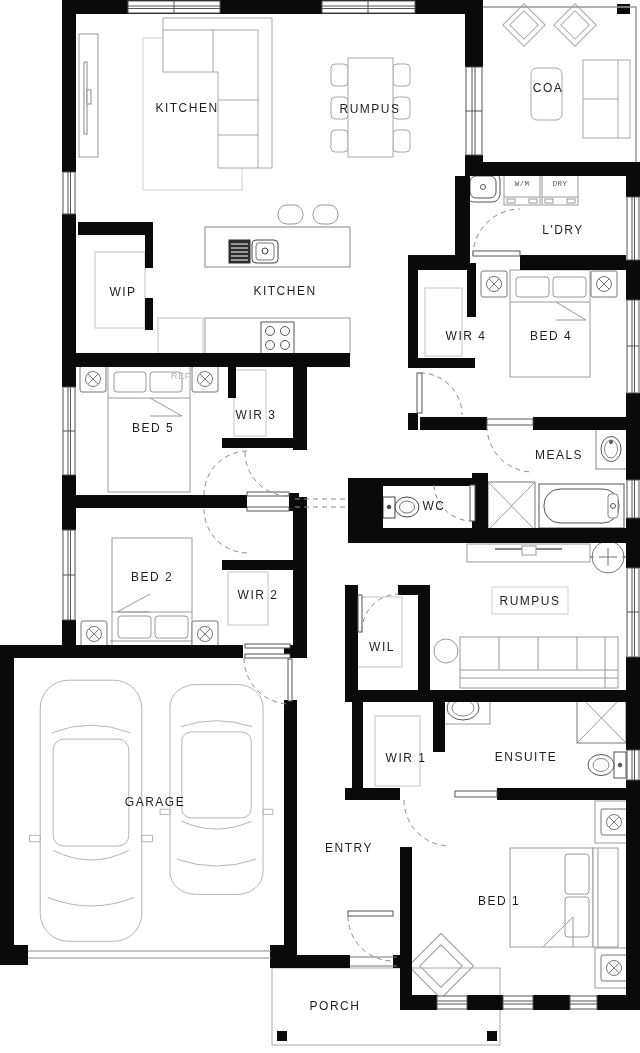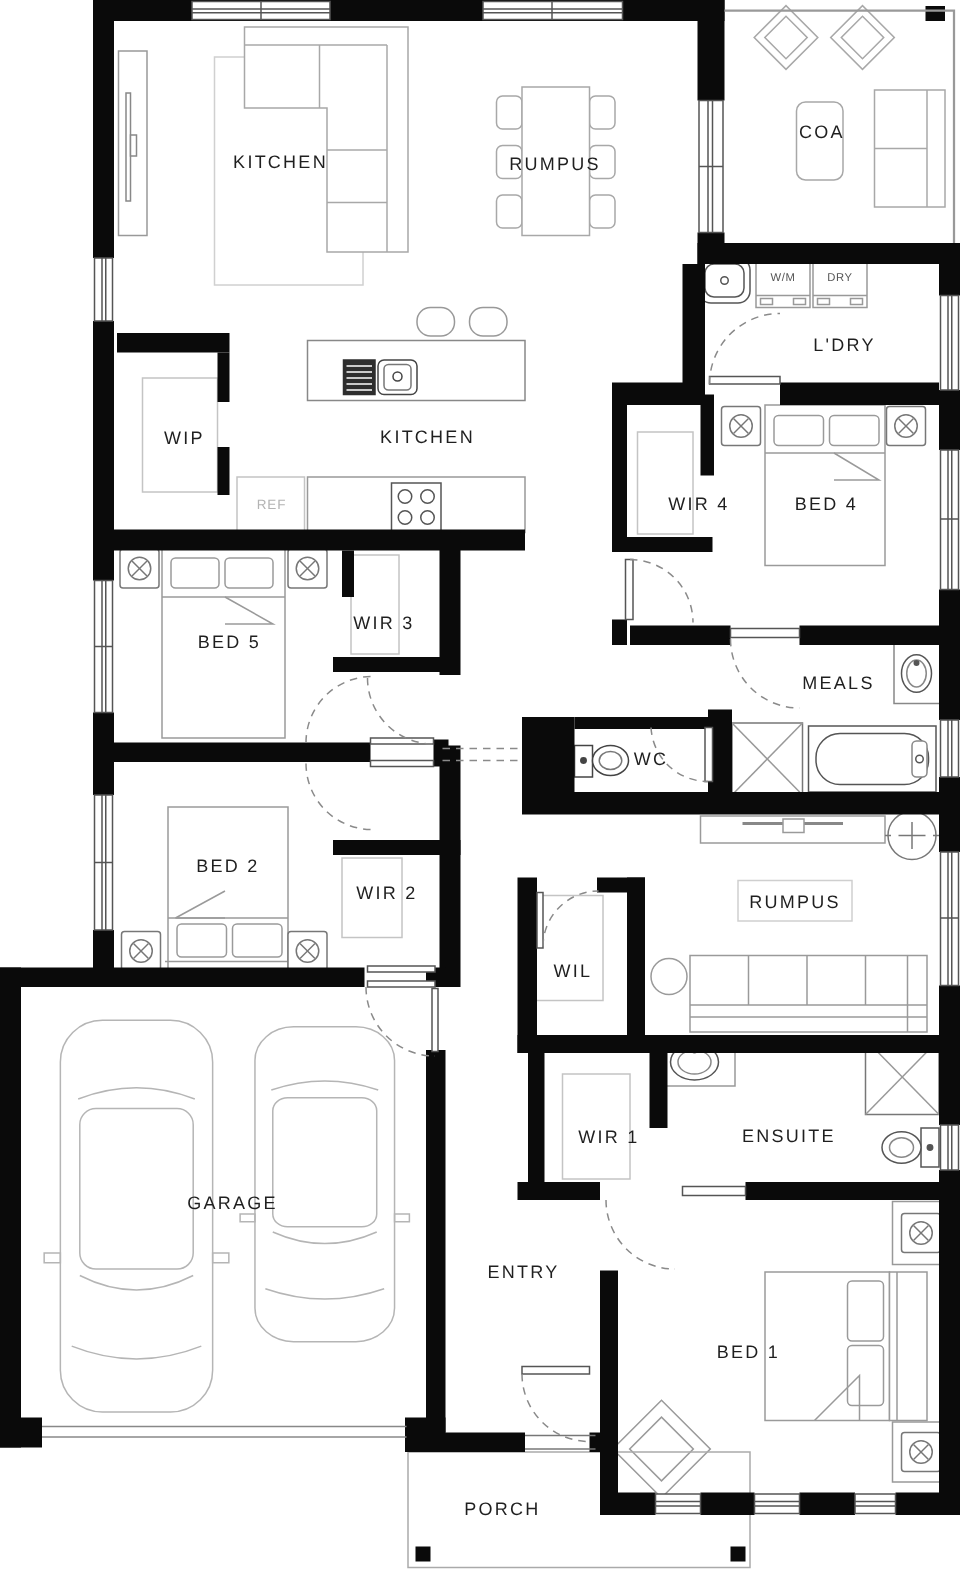--- a/index.html
+++ b/index.html
@@ -1,22 +1,22 @@
 <!DOCTYPE html>
 <html><head>
 <meta charset="utf-8">
 <style>
   html,body{margin:0;padding:0;background:#fff;}
   #plan{position:relative;width:640px;height:1053px;background:#fff;overflow:hidden;
         font-family:"Liberation Sans",sans-serif;}
   #plan svg{position:absolute;left:0;top:0;}
   .lbl{position:absolute;transform:translate(-50%,-50%);
        font-size:12px;line-height:1;letter-spacing:1.5px;color:#1f1f1f;white-space:nowrap;}
-  .lbl.small{font-size:7.5px;letter-spacing:.4px;color:#555;}
-  .lbl.ref{font-size:9px;letter-spacing:.6px;color:#b3b3b3;}
+  .lbl.small{font-size:7.5px;letter-spacing:.4px;color:#555;font-family:Liberation Mono, monospace;}
+  .lbl.ref{font-size:9px;letter-spacing:.6px;color:#b3b3b3;margin-top:39px;}
 </style>
 </head>
 <body>
 
 <div id="plan">
 <svg width="640" height="1053" viewBox="0 0 640 1053">
 
   <defs>
     <g id="lamp" stroke="#777" fill="#fff">
       <rect x="0" y="0" width="26" height="26" rx="2"></rect>

